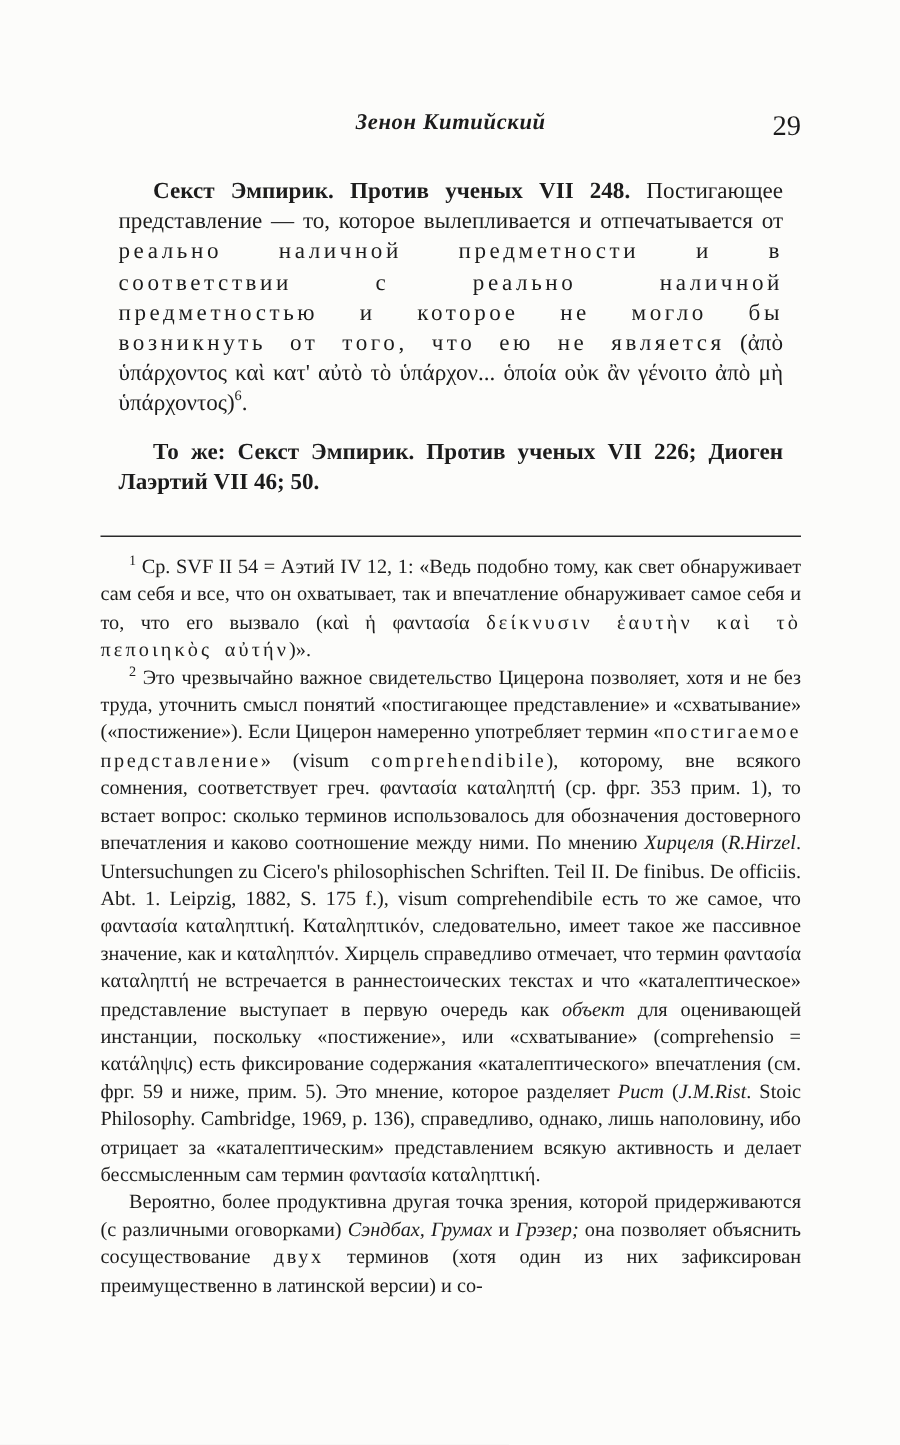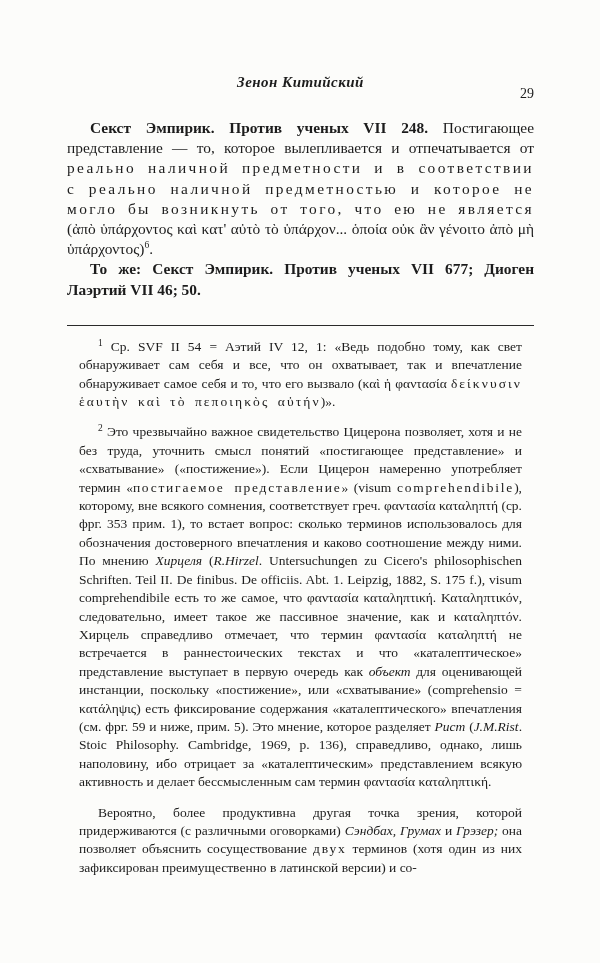--- a/index.html
+++ b/index.html
@@ -28,30 +28,30 @@
   }
   .running-title {
     font-style: italic;
     font-weight: bold;
     letter-spacing: 0.03em;
     text-align: center;
   }
   .page-number {
     position: absolute;
     right: 0;
-    top: 12px;
-    font-size: 14px;
+    top: 0;
+    font-size: 19px;
   }
   
   .main-text {
     font-size: 15.4px;
     line-height: 20.2px;
     text-align: justify;
   }
-  .para { margin: 0; text-indent: 23px; }
+  .para { margin: 12px; text-indent: 23px; }
   .bold { font-weight: bold; }
   .italic { font-style: italic; }
   .spaced { letter-spacing: 0.155em; word-spacing: 0.22em; }
   .spaced-italic { letter-spacing: 0.13em; word-spacing: 0.18em; }
   sup.fnref {
     font-size: 9.5px;
     line-height: 0;
     vertical-align: super;
   }
   
@@ -59,35 +59,35 @@
     border: none;
     border-top: 1px solid #2a2a2a;
     margin: 25px 0 11px 0;
     width: 100%;
   }
   .footnotes {
     font-size: 13.5px;
     line-height: 18.4px;
     text-align: justify;
   }
-  .fn-para { margin: 12px; text-indent: 19px; }
+  .fn-para { margin: 0; text-indent: 19px; }
 </style>
 </head>
 <body>
 
 <div class="page">
 
   <header class="running-head">
     <span class="running-title">Зенон Китийский</span>
     <span class="page-number">29</span>
   </header>
 
   <main class="main-text">
     <p class="para"><span class="bold">Секст Эмпирик. Против ученых VII 248.</span><span> Постигающее представление — то, которое вылепливается и отпечатывается от </span><span class="spaced">реально наличной предметности и в соответствии с реально наличной предметностью и которое не могло бы возникнуть от того, что ею не является</span><span> (ἀπὸ ὑπάρχοντος καὶ κατ' αὐτὸ τὸ ὑπάρχον... ὁποία οὐκ ἂν γένοιτο ἀπὸ μὴ ὑπάρχοντος)</span><sup class="fnref">6</sup><span>.</span></p>
-    <p class="para bold">То же: Секст Эмпирик. Против ученых VII 677; Диоген Лаэртий VII 46; 50.</p>
+    <p class="para bold">То же: Секст Эмпирик. Против ученых VII 226; Диоген Лаэртий VII 46; 50.</p>
   </main>
 
   <hr class="fn-rule">
 
   <section class="footnotes">
 
     <p class="fn-para"><sup class="fnref">1</sup><span> Ср. SVF II 54 = Аэтий IV 12, 1: «Ведь подобно тому, как свет обнаруживает сам себя и все, что он охватывает, так и впечатление обнаруживает самое себя и то, что его вызвало (καὶ ἡ φαντασία </span><span class="spaced">δείκνυσιν ἑαυτὴν καὶ τὸ πεποιηκὸς αὐτήν</span><span>)».</span></p>
 
     <p class="fn-para"><sup class="fnref">2</sup><span> Это чрезвычайно важное свидетельство Цицерона позволяет, хотя и не без труда, уточнить смысл понятий «постигающее представление» и «схватывание» («постижение»). Если Цицерон намеренно употребляет термин «</span><span class="spaced-italic">постигаемое представление</span><span>» (visum </span><span class="spaced-italic">comprehendibile</span><span>), которому, вне всякого сомнения, соответствует греч. φαντασία καταληπτή (ср. фрг. 353 прим. 1), то встает вопрос: сколько терминов использовалось для обозначения достоверного впечатления и каково соотношение между ними. По мнению </span><span class="italic">Хирцеля</span><span> (</span><span class="italic">R.Hirzel</span><span>. Untersuchungen zu Cicero's philosophischen Schriften. Teil II. De finibus. De officiis. Abt. 1. Leipzig, 1882, S. 175 f.), visum comprehendibile есть то же самое, что φαντασία καταληπτική. Καταληπτικόν, следовательно, имеет такое же пассивное значение, как и καταληπτόν. Хирцель справедливо отмечает, что термин φαντασία καταληπτή не встречается в раннестоических текстах и что «каталептическое» представление выступает в первую очередь как </span><span class="italic">объект</span><span> для оценивающей инстанции, поскольку «постижение», или «схватывание» (comprehensio = κατάληψις) есть фиксирование содержания «каталептического» впечатления (см. фрг. 59 и ниже, прим. 5). Это мнение, которое разделяет </span><span class="italic">Рист</span><span> (</span><span class="italic">J.M.Rist</span><span>. Stoic Philosophy. Cambridge, 1969, p. 136), справедливо, однако, лишь наполовину, ибо отрицает за «каталептическим» представлением всякую активность и делает бессмысленным сам термин φαντασία καταληπτική.</span></p>
 

